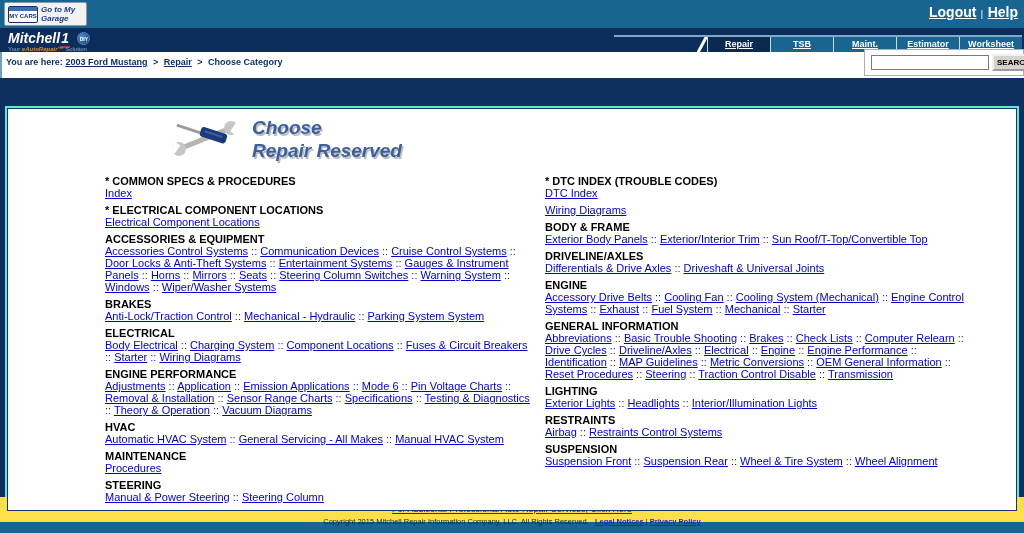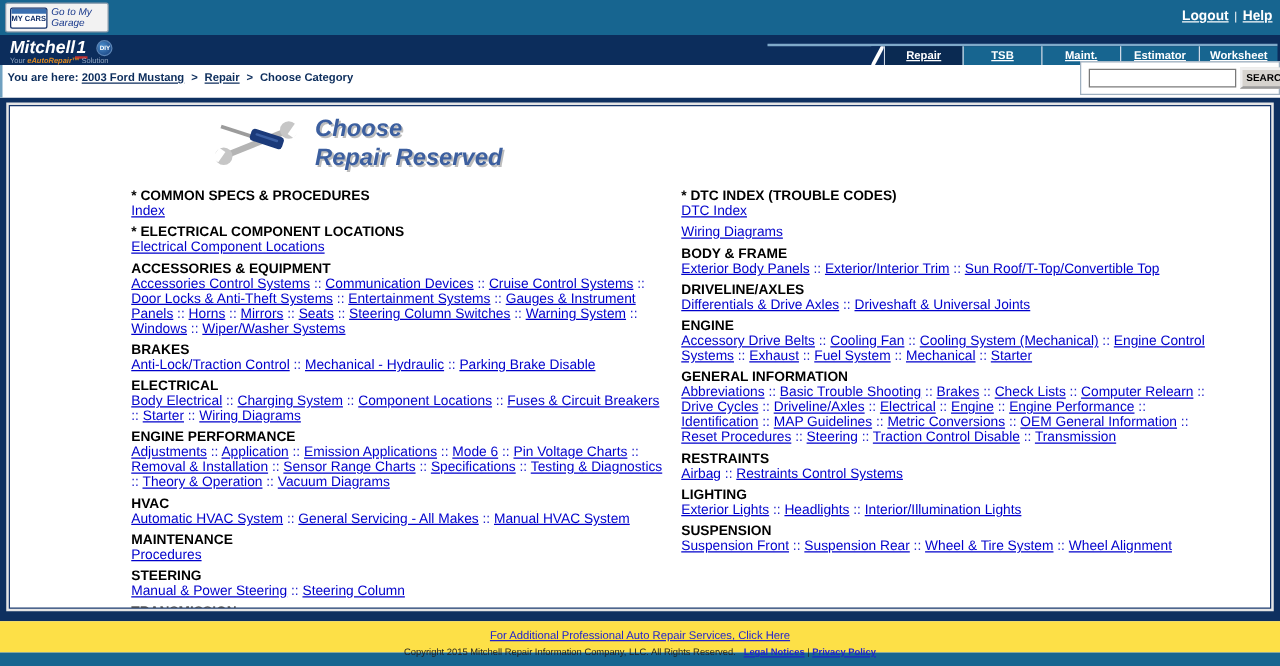--- a/index.html
+++ b/index.html
@@ -8,24 +8,24 @@
 
   
   .topbar { position:relative; height:28px; background:#176590; }
   .mycars-btn { position:absolute; left:4px; top:2px; background:#f2f2f2;
                 border:1px solid #8899aa; border-radius:2px; padding:2px 3px;
                 display:flex; align-items:center; gap:3px; cursor:pointer; height:24px; }
   .plate { width:30px; height:17px; background:#fff; border:1px solid #12306a;
            border-radius:2px; overflow:hidden; font-weight:bold; }
   .plate-band { height:4px; background:#3a6fb0; }
   .plate-text { font-size:6px; color:#12306a; text-align:center; line-height:11px; letter-spacing:0; }
-  .garage-label { font-size:8px; font-style:italic; font-weight:normal; color:#1a3a8c;
+  .garage-label { font-size:8px; font-style:italic; font-weight:bold; color:#1a3a8c;
                   width:42px; line-height:1.15; }
   .session-links { position:absolute; right:6px; top:3px; text-align:right; }
-  .session-links a { color:#fff; font-size:11px; font-weight:bold; text-decoration:underline;text-align:right; }
+  .session-links a { color:#fff; font-size:14px; font-weight:bold; text-decoration:underline;text-align:right; }
   .session-links .pipe { color:#fff; font-size:9px; }
   .version { color:#b9cede; font-size:8px; font-style:italic; margin-top:15px; }
 
   
   .navybar { position:relative; height:24px; background:#0c2d5c; }
   .brand { position:absolute; left:8px; top:1px; }
   .brand-logo { color:#fff; font-weight:bold; font-style:italic; font-size:14px;
                 letter-spacing:0; display:inline-block; }
   .brand-logo .one { color:#fff; border-bottom:2px solid #c03030; padding:0 1px; }
   .diy-badge { display:inline-block; width:13px; height:13px; border-radius:50%;
@@ -55,21 +55,21 @@
   .search-box { position:absolute; right:0; top:-3px; width:160px; height:27px;
                 background:#fff; border:1px solid #9fb0c0; display:flex;
                 align-items:center; padding:0 2px 0 6px; gap:3px; }
   .search-input { width:118px; height:15px; border:1px solid #7a7a7a; font-size:10px; padding:0 2px; }
   .search-btn { height:17px; font-size:8px; font-weight:bold; background:#d6d3ce;
                 border:2px outset #efefef; padding:0 3px; cursor:pointer;
                 font-family:"Liberation Sans", sans-serif; }
 
   
   .content-frame { height:419px; background:#0e3060; padding:4px 5px 8px 5px; }
-  .content-mid { height:100%; background:#e5e5e5; padding:2px; }
+  .content-mid { height:100%; background:#5eead4; padding:2px;margin-top:24px; }
   .content-panel { height:100%; background:#fff; border:1px solid #16366b;
                    position:relative; overflow:hidden; }
 
   .title-block { display:flex; align-items:flex-start; margin:8px 0 6px 160px; height:52px; }
   .title-icon { margin-right:8px; }
   .page-title { font-style:italic; font-weight:bold; font-size:19px; color:#3c5f9f;
                 line-height:1.2; text-shadow:1.5px 1.5px 0 #bdbdbd; }
 
   .cats { display:flex; padding-left:97px; }
   .col { width:430px; }
@@ -174,21 +174,21 @@
             <div class="cat-section">
               <div class="cat-heading">* ELECTRICAL COMPONENT LOCATIONS</div>
               <div class="cat-links"><a href="#">Electrical Component Locations</a></div>
             </div>
             <div class="cat-section">
               <div class="cat-heading">ACCESSORIES &amp; EQUIPMENT</div>
               <div class="cat-links"><a href="#">Accessories Control Systems</a><span class="sep"> :: </span><a href="#">Communication Devices</a><span class="sep"> :: </span><a href="#">Cruise Control Systems</a><span class="sep"> :: </span><a href="#">Door Locks &amp; Anti-Theft Systems</a><span class="sep"> :: </span><a href="#">Entertainment Systems</a><span class="sep"> :: </span><a href="#">Gauges &amp; Instrument Panels</a><span class="sep"> :: </span><a href="#">Horns</a><span class="sep"> :: </span><a href="#">Mirrors</a><span class="sep"> :: </span><a href="#">Seats</a><span class="sep"> :: </span><a href="#">Steering Column Switches</a><span class="sep"> :: </span><a href="#">Warning System</a><span class="sep"> :: </span><a href="#">Windows</a><span class="sep"> :: </span><a href="#">Wiper/Washer Systems</a></div>
             </div>
             <div class="cat-section">
               <div class="cat-heading">BRAKES</div>
-              <div class="cat-links"><a href="#">Anti-Lock/Traction Control</a><span class="sep"> :: </span><a href="#">Mechanical - Hydraulic</a><span class="sep"> :: </span><a href="#">Parking Brake Disable</a></div>
+              <div class="cat-links"><a href="#">Anti-Lock/Traction Control</a><span class="sep"> :: </span><a href="#">Mechanical - Hydraulic</a><span class="sep"> :: </span><a href="#">Parking System System</a></div>
             </div>
             <div class="cat-section">
               <div class="cat-heading">ELECTRICAL</div>
               <div class="cat-links"><a href="#">Body Electrical</a><span class="sep"> :: </span><a href="#">Charging System</a><span class="sep"> :: </span><a href="#">Component Locations</a><span class="sep"> :: </span><a href="#">Fuses &amp; Circuit Breakers</a><span class="sep"> :: </span><a href="#">Starter</a><span class="sep"> :: </span><a href="#">Wiring Diagrams</a></div>
             </div>
             <div class="cat-section">
               <div class="cat-heading">ENGINE PERFORMANCE</div>
               <div class="cat-links"><a href="#">Adjustments</a><span class="sep"> :: </span><a href="#">Application</a><span class="sep"> :: </span><a href="#">Emission Applications</a><span class="sep"> :: </span><a href="#">Mode 6</a><span class="sep"> :: </span><a href="#">Pin Voltage Charts</a><span class="sep"> :: </span><a href="#">Removal &amp; Installation</a><span class="sep"> :: </span><a href="#">Sensor Range Charts</a><span class="sep"> :: </span><a href="#">Specifications</a><span class="sep"> :: </span><a href="#">Testing &amp; Diagnostics</a><span class="sep"> :: </span><a href="#">Theory &amp; Operation</a><span class="sep"> :: </span><a href="#">Vacuum Diagrams</a></div>
             </div>
             <div class="cat-section">
@@ -225,26 +225,26 @@
             </div>
             <div class="cat-section">
               <div class="cat-heading">ENGINE</div>
               <div class="cat-links"><a href="#">Accessory Drive Belts</a><span class="sep"> :: </span><a href="#">Cooling Fan</a><span class="sep"> :: </span><a href="#">Cooling System (Mechanical)</a><span class="sep"> :: </span><a href="#">Engine Control Systems</a><span class="sep"> :: </span><a href="#">Exhaust</a><span class="sep"> :: </span><a href="#">Fuel System</a><span class="sep"> :: </span><a href="#">Mechanical</a><span class="sep"> :: </span><a href="#">Starter</a></div>
             </div>
             <div class="cat-section">
               <div class="cat-heading">GENERAL INFORMATION</div>
               <div class="cat-links"><a href="#">Abbreviations</a><span class="sep"> :: </span><a href="#">Basic Trouble Shooting</a><span class="sep"> :: </span><a href="#">Brakes</a><span class="sep"> :: </span><a href="#">Check Lists</a><span class="sep"> :: </span><a href="#">Computer Relearn</a><span class="sep"> :: </span><a href="#">Drive Cycles</a><span class="sep"> :: </span><a href="#">Driveline/Axles</a><span class="sep"> :: </span><a href="#">Electrical</a><span class="sep"> :: </span><a href="#">Engine</a><span class="sep"> :: </span><a href="#">Engine Performance</a><span class="sep"> :: </span><a href="#">Identification</a><span class="sep"> :: </span><a href="#">MAP Guidelines</a><span class="sep"> :: </span><a href="#">Metric Conversions</a><span class="sep"> :: </span><a href="#">OEM General Information</a><span class="sep"> :: </span><a href="#">Reset Procedures</a><span class="sep"> :: </span><a href="#">Steering</a><span class="sep"> :: </span><a href="#">Traction Control Disable</a><span class="sep"> :: </span><a href="#">Transmission</a></div>
             </div>
             <div class="cat-section">
+              <div class="cat-heading">LIGHTING</div>
+              <div class="cat-links"><a href="#">Exterior Lights</a><span class="sep"> :: </span><a href="#">Headlights</a><span class="sep"> :: </span><a href="#">Interior/Illumination Lights</a></div>
+            </div>
+            <div class="cat-section">
               <div class="cat-heading">RESTRAINTS</div>
               <div class="cat-links"><a href="#">Airbag</a><span class="sep"> :: </span><a href="#">Restraints Control Systems</a></div>
-            </div>
-            <div class="cat-section">
-              <div class="cat-heading">LIGHTING</div>
-              <div class="cat-links"><a href="#">Exterior Lights</a><span class="sep"> :: </span><a href="#">Headlights</a><span class="sep"> :: </span><a href="#">Interior/Illumination Lights</a></div>
             </div>
             <div class="cat-section">
               <div class="cat-heading">SUSPENSION</div>
               <div class="cat-links"><a href="#">Suspension Front</a><span class="sep"> :: </span><a href="#">Suspension Rear</a><span class="sep"> :: </span><a href="#">Wheel &amp; Tire System</a><span class="sep"> :: </span><a href="#">Wheel Alignment</a></div>
             </div>
           </div>
       </div>
 
     </div>
   </div>

